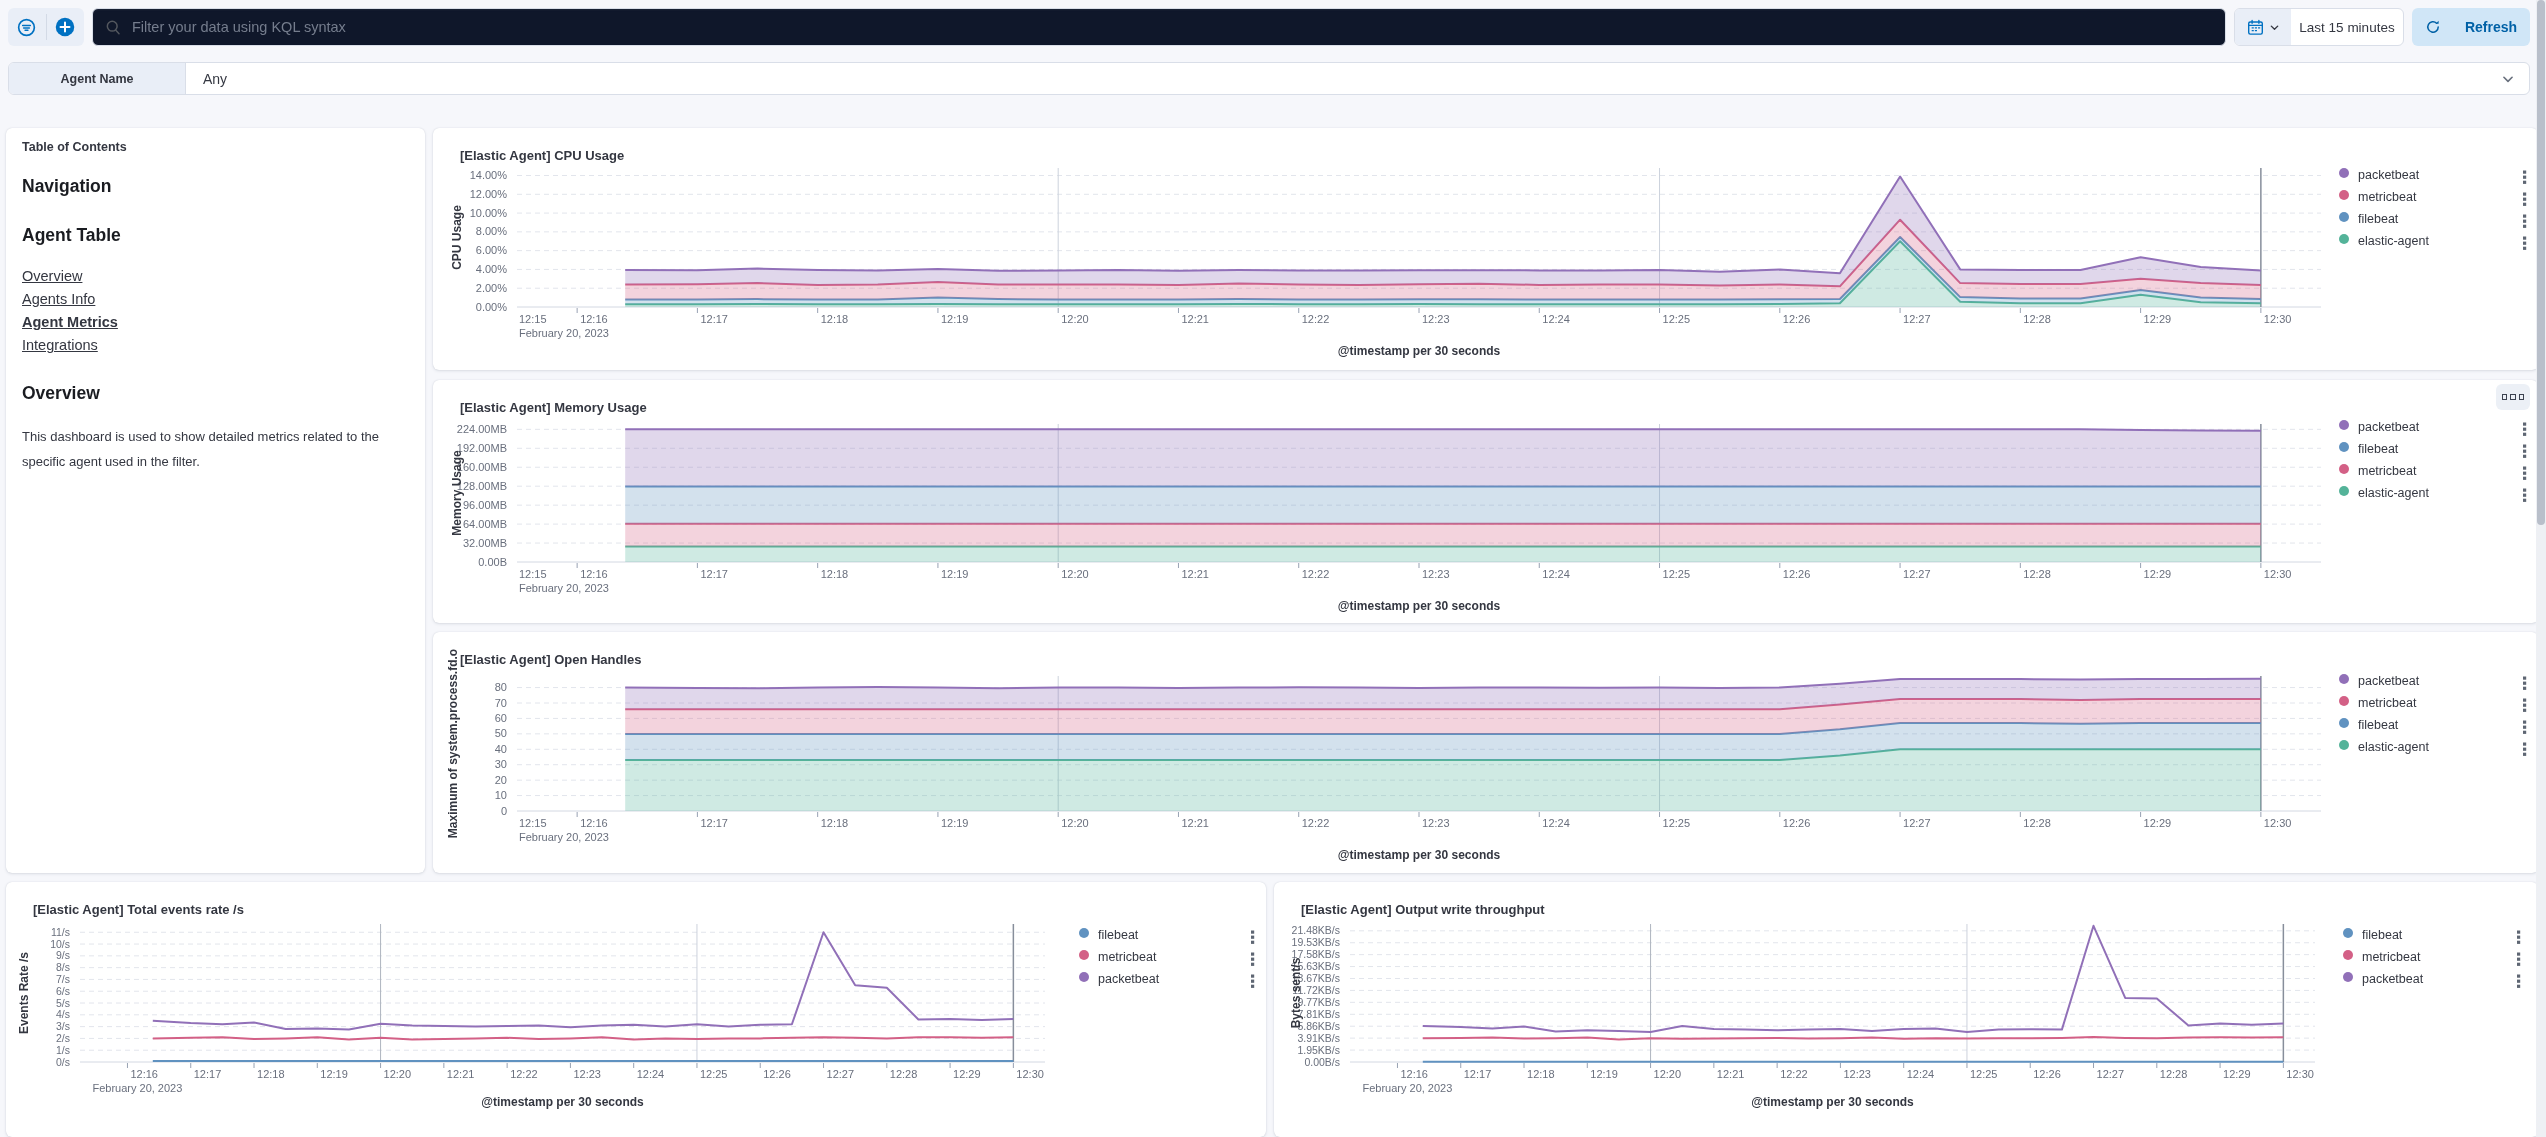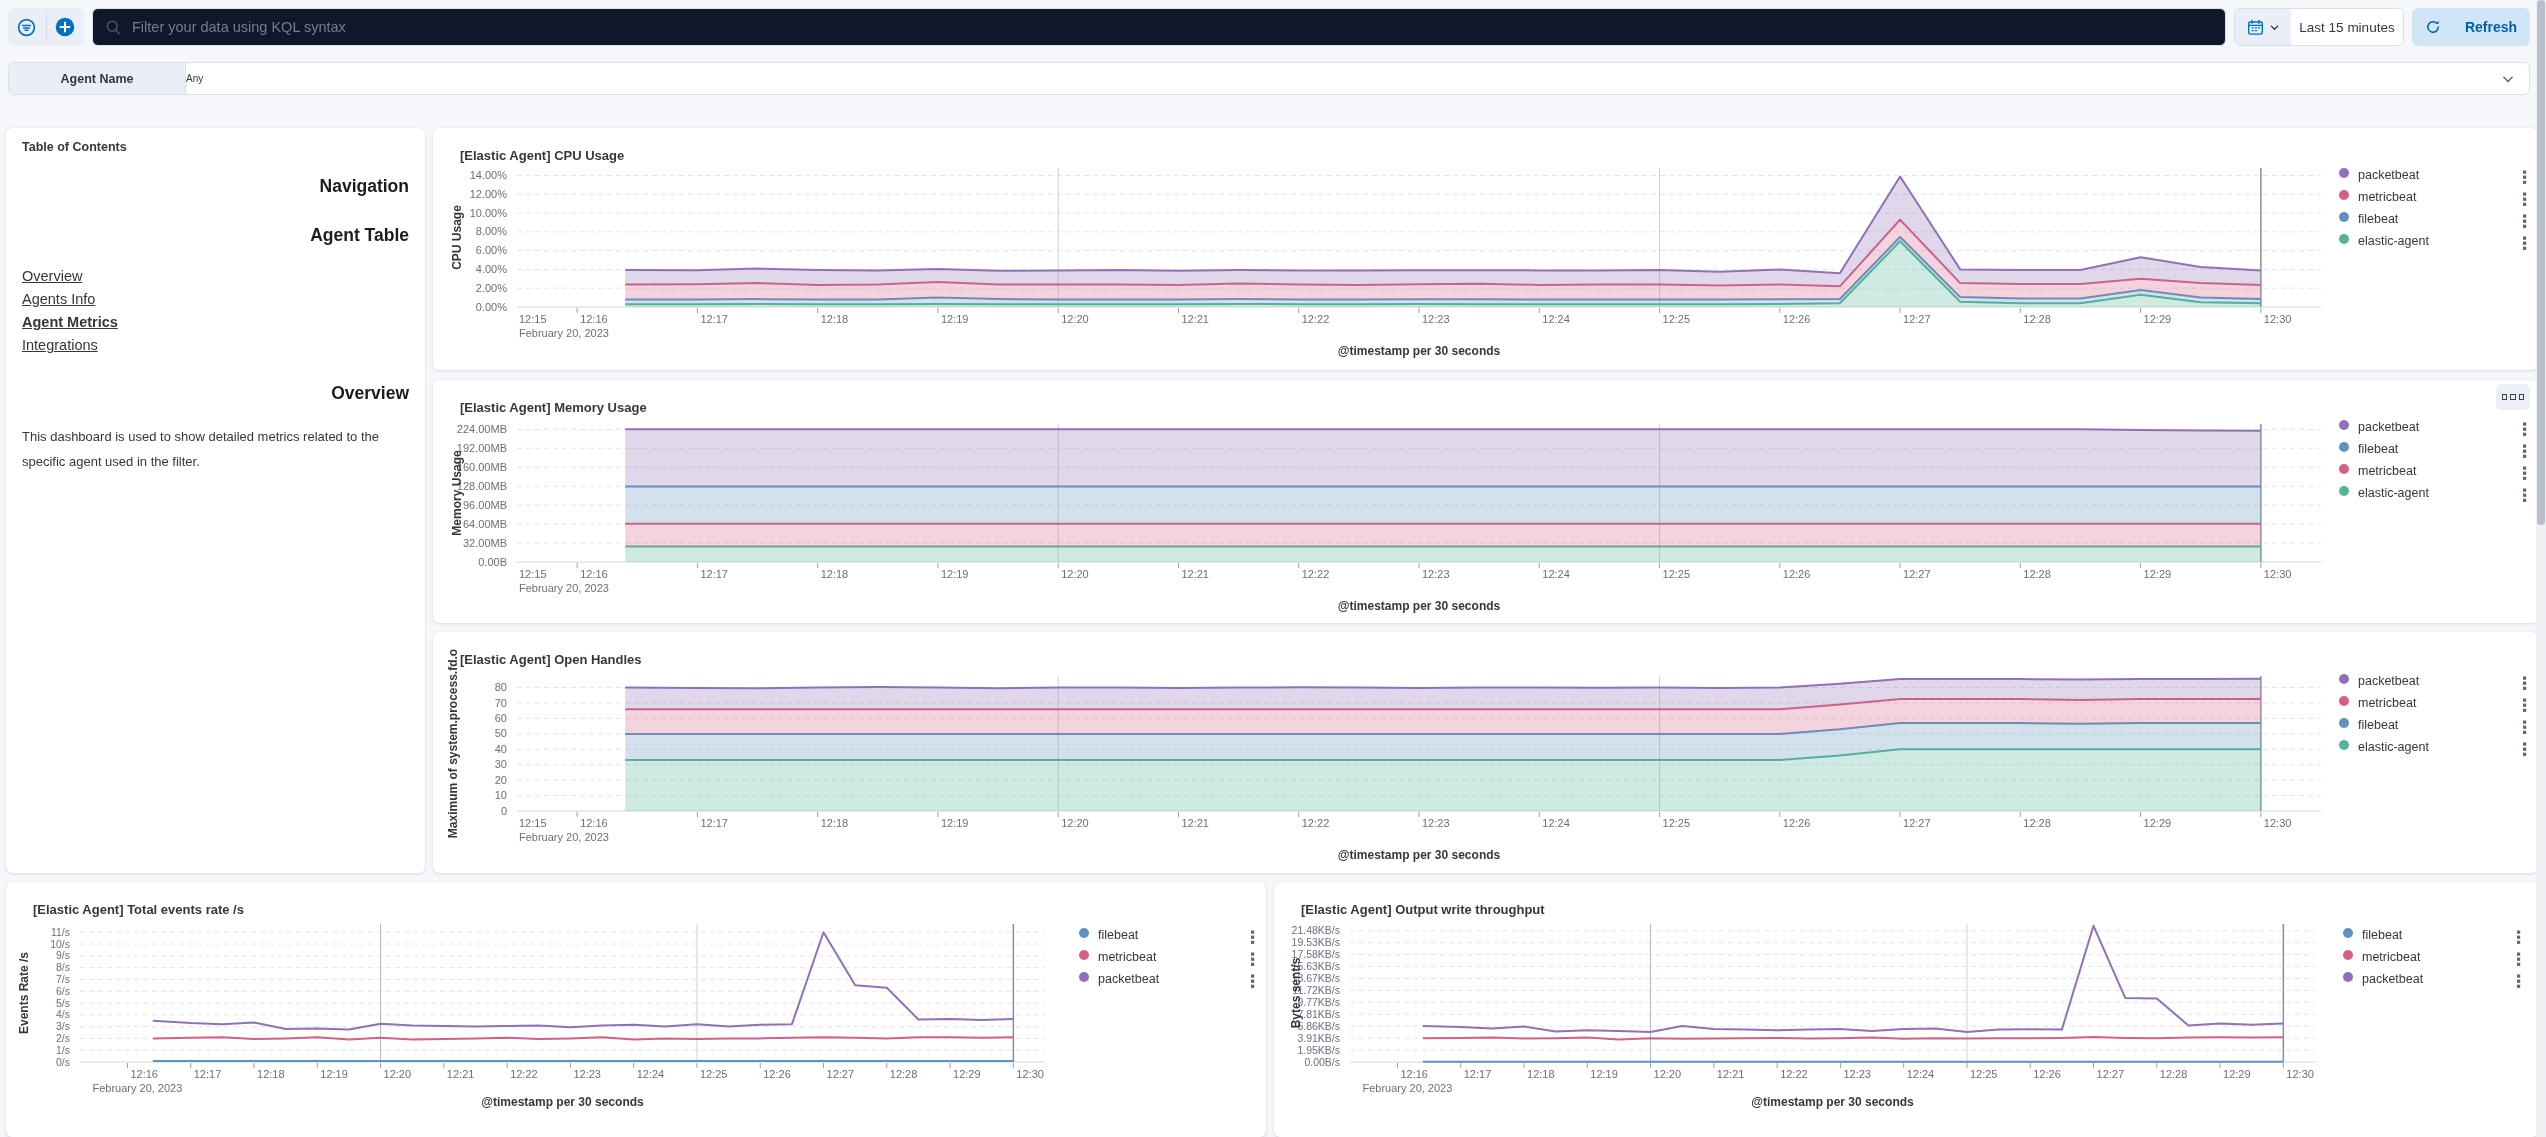--- a/index.html
+++ b/index.html
@@ -20,40 +20,40 @@
     border-radius:6px;display:flex;box-sizing:border-box;overflow:hidden;}
   .datepicker .cal-seg{width:56px;background:#e9eef7;display:flex;align-items:center;justify-content:center;gap:5px;cursor:pointer;}
   .datepicker .range{flex:1;display:flex;align-items:center;justify-content:center;font-size:13.5px;color:#343741;cursor:pointer;}
   .refresh-btn{position:absolute;left:2412px;top:8px;width:118px;height:38px;background:#d0e6f7;border:none;border-radius:6px;
     color:#0061a6;font-size:14px;font-weight:600;font-family:inherit;display:flex;align-items:center;justify-content:center;gap:24px;cursor:pointer;}
   
   .filter-row{position:absolute;left:8px;top:62px;width:2522px;height:33px;background:#fff;border:1px solid #d9dee8;
     border-radius:6px;display:flex;align-items:stretch;box-sizing:border-box;}
   .filter-label{width:176px;background:#e9eef7;border-right:1px solid #d9dee8;border-radius:5px 0 0 5px;
     display:flex;align-items:center;justify-content:center;font-size:12.5px;font-weight:700;color:#343741;}
-  .filter-value{flex:1;display:flex;align-items:center;padding-left:0;font-size:10px;color:#343741;cursor:pointer;}
+  .filter-value{flex:1;display:flex;align-items:center;padding-left:17px;font-size:14px;color:#343741;cursor:pointer;}
   .filter-chevron{display:flex;align-items:center;padding-right:14px;cursor:pointer;}
   
   .panel{position:absolute;background:#fff;border-radius:6px;box-shadow:0 1px 3px rgba(101,111,130,.18),0 0 1px rgba(101,111,130,.25);}
   .chart-title{position:absolute;left:11px;top:4px;margin:16px;font-size:13px;font-weight:700;color:#343741;}
   svg{font-family:inherit;}
   
   .legend{position:absolute;display:flex;flex-direction:column;}
   .lg-row{height:22px;display:flex;align-items:flex-start;}
   .lg-dot{width:10px;height:10px;border-radius:50%;margin-right:9px;flex:none;}
   .lg-label{font-size:12.5px;color:#343741;cursor:pointer;flex:1;}
   .lg-menu{display:flex;align-items:center;cursor:pointer;padding:2px;}
   
   .panel-opts{position:absolute;top:4px;right:8px;width:34px;height:26px;background:#ecf0f6;border:none;border-radius:6px;
     display:flex;align-items:center;justify-content:center;gap:3px;cursor:pointer;}
   .panel-opts i{width:4px;height:4px;border:1.4px solid #3c4250;display:block;}
   
   .toc{padding:12px 16px;box-sizing:border-box;}
   .toc-title{font-size:12.5px;font-weight:700;color:#343741;margin:0;}
-  .toc h2{font-size:17.5px;font-weight:700;color:#1a1c21;margin:0;text-align:right;}
+  .toc h2{font-size:17.5px;font-weight:700;color:#1a1c21;margin:0;}
   .toc .h-nav{margin-top:22px;}
   .toc .h-health{margin-top:28px;}
   .toc .h-overview{margin-top:30px;}
   .toc-links{margin-top:22px;display:flex;flex-direction:column;gap:7px;}
   .toc-link{font-size:14.5px;color:#343741;text-decoration:underline;cursor:pointer;width:max-content;}
   .toc-link.active{font-weight:700;}
   .toc-desc{margin-top:20px;font-size:13px;line-height:25px;color:#343741;}
   
   .scrollbar-track{position:absolute;right:0;top:0;width:10px;height:1137px;background:#eef0f4;}
   .scrollbar-thumb{position:absolute;right:1px;top:0;width:8px;height:525px;background:#b9bfca;border-radius:4px;cursor:grab;}

